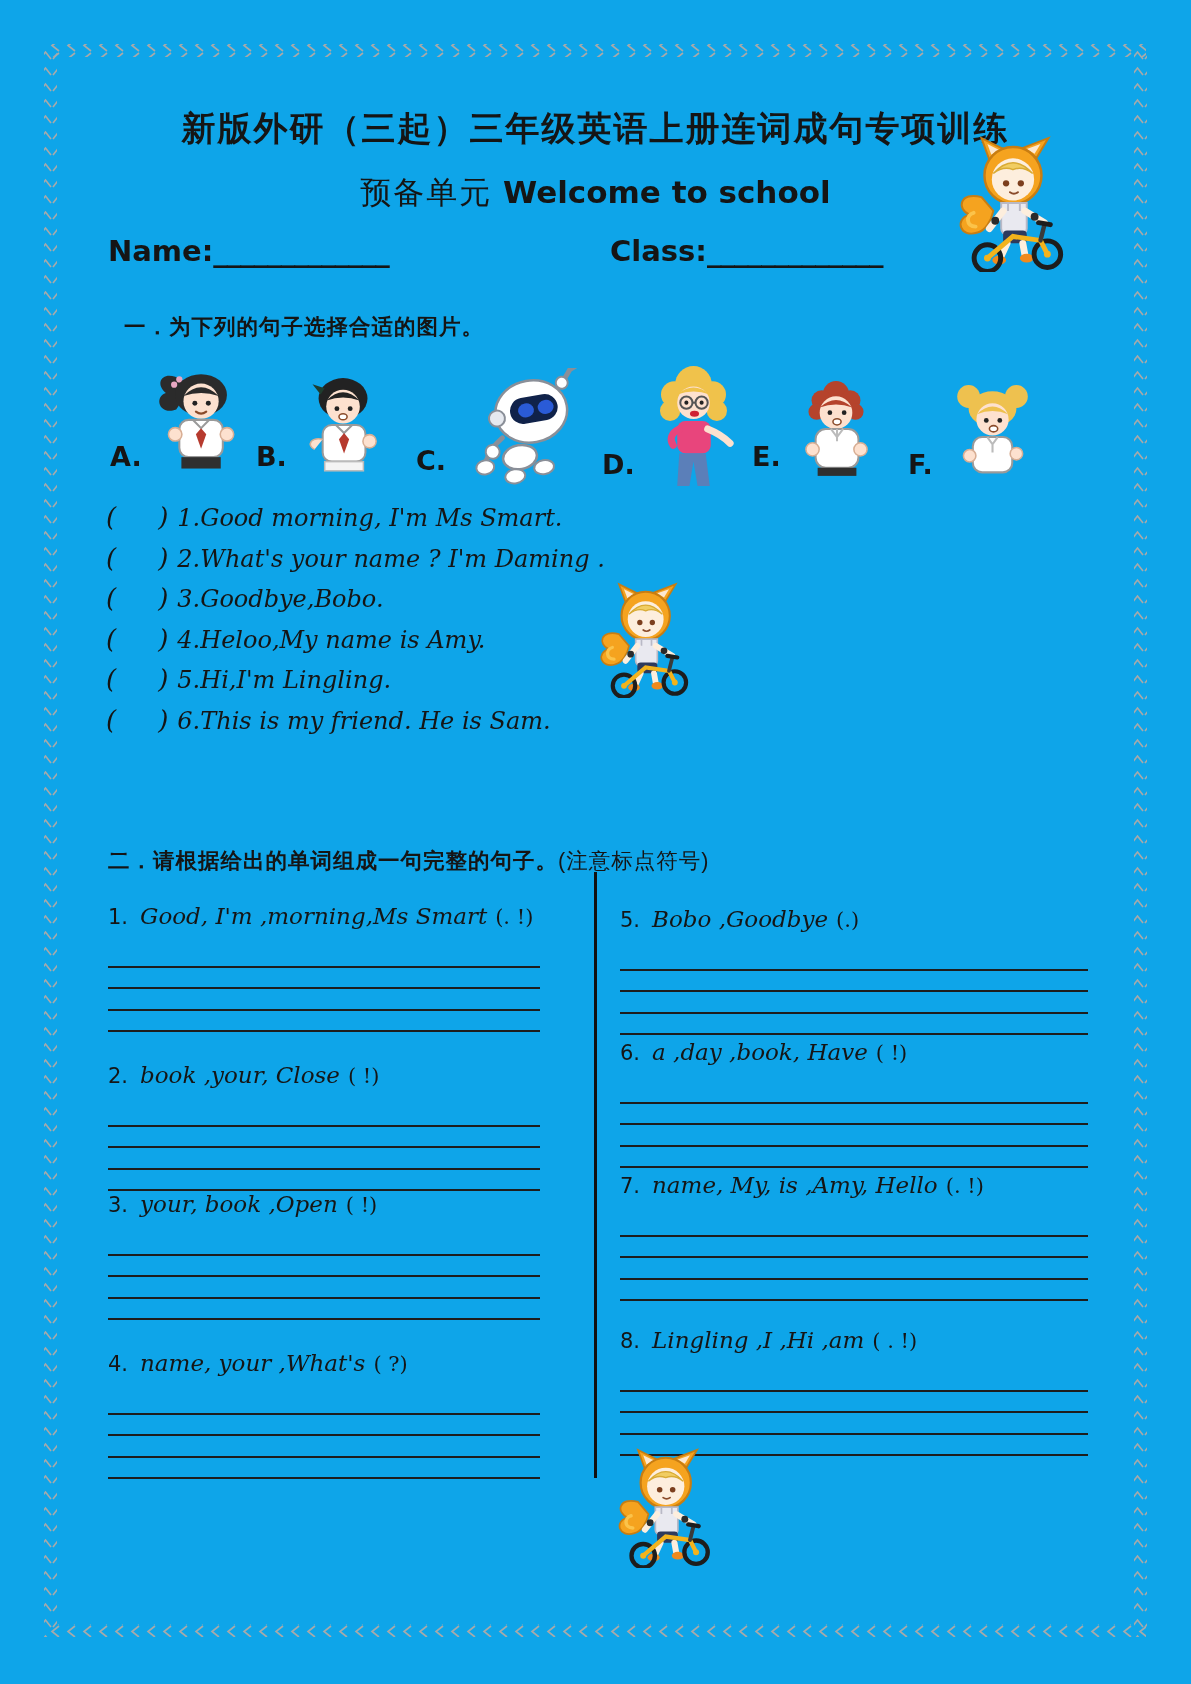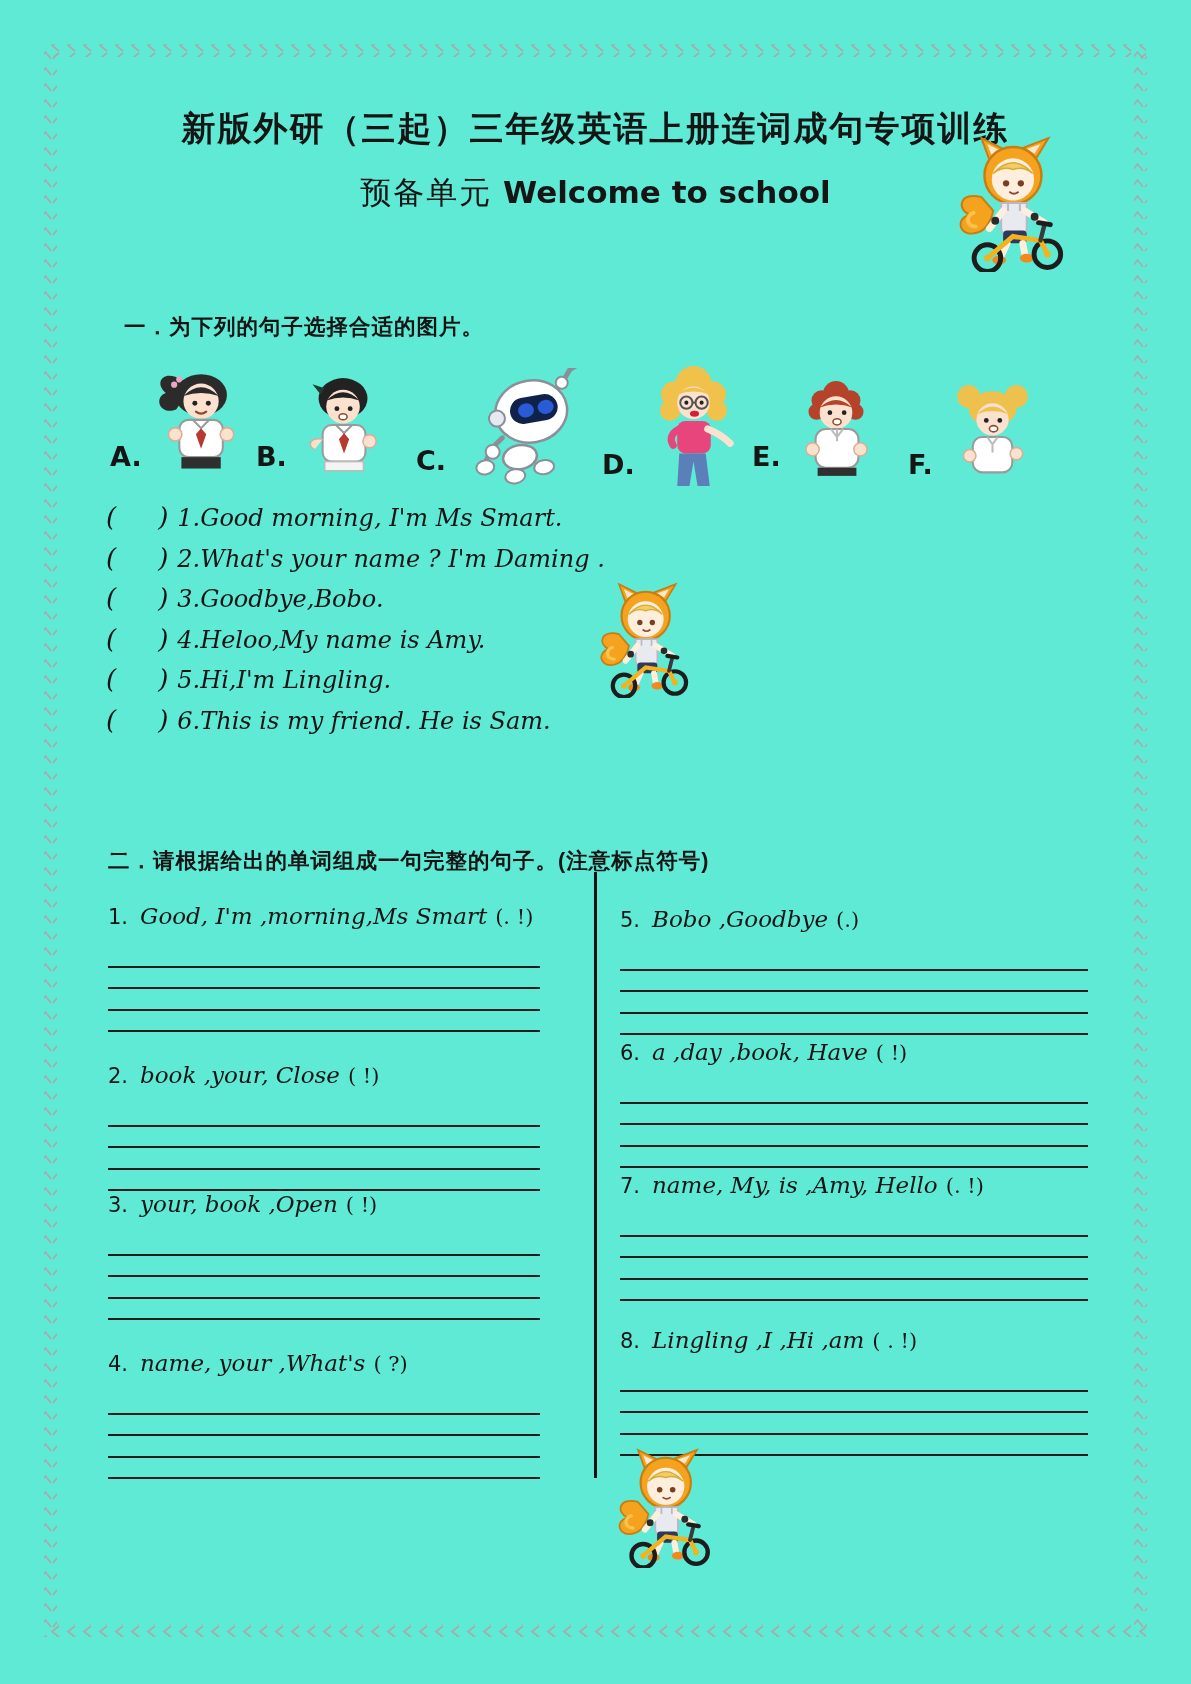--- a/index.html
+++ b/index.html
@@ -1,30 +1,30 @@
 <!DOCTYPE html>
 <html><head>
 <meta charset="utf-8">
 <style>
   html,body{margin:0;padding:0;background:#ffffff;}
-  .page{position:relative;width:1191px;height:1684px;background:#5eead4;overflow:hidden;
+  .page{position:relative;width:1191px;height:1684px;background:#0ea5e9;overflow:hidden;
         font-family:"Liberation Sans",sans-serif;color:#151515;}
   
   .frame{position:absolute;left:0;top:0;pointer-events:none;}
   
   .title{position:absolute;left:0;right:0;top:106px;text-align:center;
          font-size:34px;font-weight:bold;letter-spacing:2px;}
   .subtitle{position:absolute;left:0;right:0;top:172px;text-align:center;font-size:31px;}
   .subtitle .cnpart{font-weight:500;letter-spacing:2px;text-align:center;}
   .comic{font-family:"DejaVu Sans",sans-serif;font-weight:600;}
   .name-row{position:absolute;top:234px;left:108px;width:980px;font-size:29px;}
   .blank{letter-spacing:-1px;font-weight:bold;}
   .class-wrap{position:absolute;left:502px;top:0;}
   .sec-head{position:absolute;font-size:21.5px;font-weight:600;letter-spacing:1px;}
-  .sec-head .note{font-weight:bold;}
+  .sec-head .note{font-weight:normal;}
   
   .pic{position:absolute;display:flex;align-items:flex-end;}
   .pic-label{font-family:"DejaVu Sans",sans-serif;font-weight:bold;font-size:27px;
              margin-right:3px;margin-bottom:10px;}
   
   .hw{font-family:"DejaVu Serif",serif;font-style:italic;}
   .q-list{position:absolute;left:106px;top:502px;}
   .q-item{height:40.5px;font-size:24px;}
   .pa{font-family:"DejaVu Serif",serif;font-size:26px;}
   .pc{margin-left:42px;margin-right:9px;}
@@ -106,20 +106,26 @@
   <div class="subtitle">
     <span class="cnpart">预备单元</span><span class="comic"> Welcome to school</span>
   </div>
 
   <div class="mascot" style="left:952px;top:136px">
     <svg width="118" height="136" viewBox="0 0 120 138">
         <use href="#fox-kid"></use>
       </svg>
   </div>
 
+  <div class="name-row comic">
+    <span>Name:</span><span class="blank">_____________</span>
+    <span class="class-wrap">
+      <span>Class:</span><span class="blank">_____________</span>
+    </span>
+  </div>
 
   <div class="sec-head" style="left:124px;top:312px">一．为下列的句子选择合适的图片。</div>
 
   <div class="pic" style="left:110px;top:366px">
     <span class="pic-label">A.</span>
     <svg width="108" height="116" viewBox="0 0 100 112">
       <path d="M34 14 C16 2 6 16 18 26 C6 30 12 48 28 42 L36 30 Z" fill="#2b2b2b"></path>
       <circle cx="31" cy="13" r="3" fill="#e8a7c3"></circle>
         <circle cx="26" cy="18" r="3" fill="#e8a7c3"></circle>
       <ellipse cx="52" cy="28" rx="25" ry="20" fill="#2b2b2b"></ellipse>

